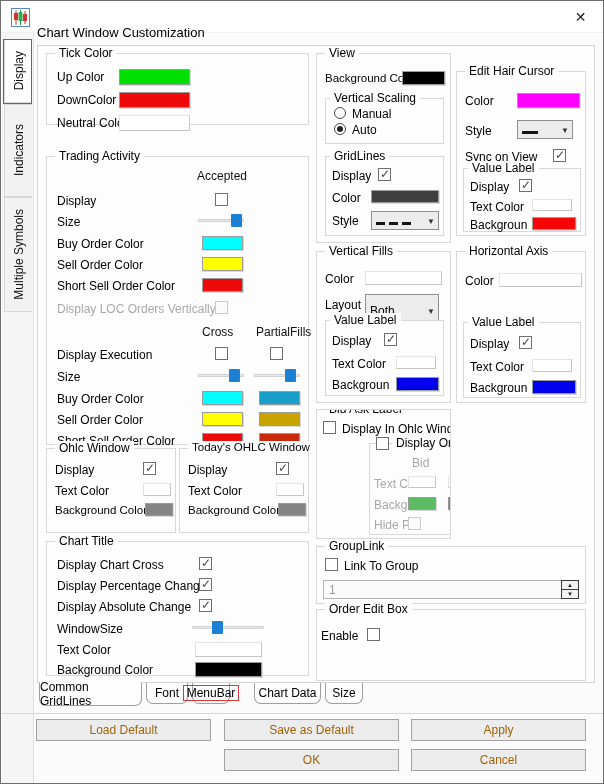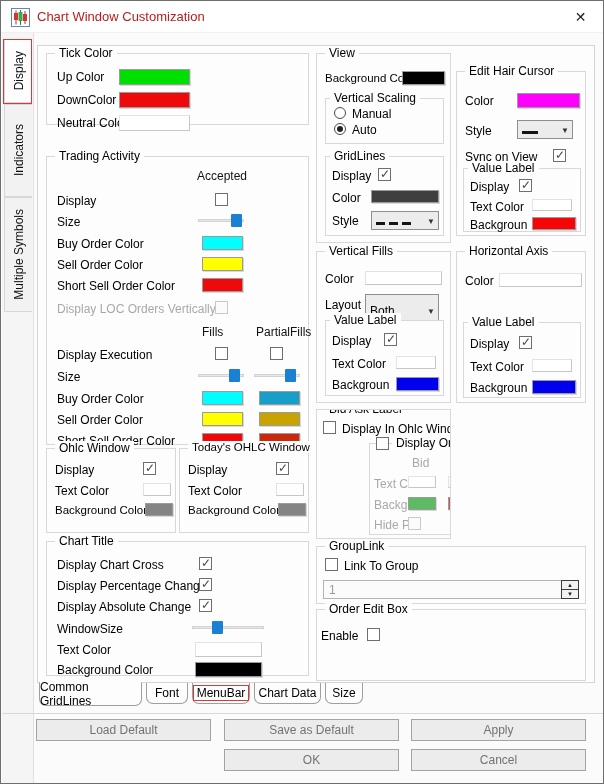--- a/index.html
+++ b/index.html
@@ -2,21 +2,21 @@
 <html><head>
 <meta charset="utf-8">
 <style>
   * { margin:0; padding:0; box-sizing:border-box; }
   html,body { width:604px; height:784px; }
   body { font-family:"Liberation Sans", sans-serif; font-size:12px; color:#000; }
   .dialog { position:relative; width:604px; height:784px; background:#fbfbfb; border:1px solid #6e6e6e; overflow:hidden; }
 
   
   .titlebar { position:absolute; left:0; top:0; width:100%; height:32px; background:#ffffff; border-bottom:1px solid #f0f0f0; }
-  .titlebar .app-title { position:absolute; left:36px; top:8px; font-size:13px; color:#b91c1c; }
+  .titlebar .app-title { position:absolute; left:36px; top:24px; font-size:13px; color:#000000; }
   .app-icon { position:absolute; left:10px; top:7px; width:19px; height:19px; }
   .close-btn { position:absolute; right:0; top:0; width:45px; height:31px; display:flex; align-items:center; justify-content:center; font-size:14px; color:#222; cursor:default; }
 
   
   .sidebar { position:absolute; left:1px; top:32px; width:32px; height:751px; background:#f5f5f5; border-right:1px solid #e0e0e0; }
   .vtab { position:absolute; left:2px; width:28px; background:#f2f2f2; border:1px solid #d7d7d7; border-right:none;
           display:flex; align-items:center; justify-content:center; }
   .vtab span { writing-mode:vertical-rl; transform:rotate(180deg); font-size:12px; color:#111; white-space:nowrap; }
   .vtab.active { background:#fdfdfd; }
   .annotation-box { position:absolute; border:1px solid #d23b3b; pointer-events:none; }
@@ -59,21 +59,21 @@
   .spin-btns .dn { bottom:0; }
 
   
   .btab { position:absolute; background:#fdfdfd; border:1px solid #9f9f9f; border-top:none; border-radius:0 0 7px 7px;
           display:flex; align-items:center; justify-content:center; font-size:12px; }
   .btab.active { border-top:1px solid #fdfdfd; margin-top:-1px; }
   .menubar-label { border:1px solid #d23b3b; padding:0 3px; }
 
   
   .sep { position:absolute; left:1px; top:712px; width:602px; border-top:1px solid #d8d8d8; }
-  .btn { position:absolute; height:22px; background:#ececec; border:1px solid #a3a3a3; display:flex; align-items:center; justify-content:center; font-size:12px; color:#737373; }
+  .btn { position:absolute; height:22px; background:#ececec; border:1px solid #a3a3a3; display:flex; align-items:center; justify-content:center; font-size:12px; color:#a16207; }
 
   .hdr { position:absolute; font-size:12px; color:#111; white-space:nowrap; }
   .hdr.dis { color:#a8a8a8; }
   .clip { overflow:hidden; }
 </style>
 </head>
 <body>
 
 <div class="dialog">
 
@@ -148,21 +148,21 @@
       </div>
 
     <span class="lbl" style="left:10px;top:122px;">Short Sell Order Color</span>
     <div class="swpos" style="left:155px;top:121px;width:41px;height:14px;">
         <div class="sw" style="background-color:#ee0a0a"></div>
       </div>
 
     <span class="lbl dis" style="left:10px;top:145px;">Display LOC Orders Vertically</span>
     <span class="cb dis" style="left:168px;top:144px;"></span>
 
-    <span class="hdr" style="left:155px;top:168px;">Fills</span>
+    <span class="hdr" style="left:155px;top:168px;">Cross</span>
     <span class="hdr" style="left:209px;top:168px;">PartialFills</span>
 
     <span class="lbl" style="left:10px;top:191px;">Display Execution</span>
     <span class="cb" style="left:168px;top:190px;"></span>
     <span class="cb" style="left:223px;top:190px;"></span>
 
     <span class="lbl" style="left:10px;top:213px;">Size</span>
     <div class="slider" style="left:151px;top:212px;width:46px;">
         <div class="track"></div>
         <div class="thumb" style="left:31px;"></div>
@@ -400,21 +400,21 @@
     <span class="lbl" style="left:4px;top:19px;">Enable</span>
     <span class="cb" style="left:50px;top:18px;"></span>
   </div>
 
   <div class="btab active" style="left:38px;top:682px;width:103px;height:24px;">
     <span>Common GridLines</span>
   </div>
   <div class="btab" style="left:145px;top:682px;width:42px;height:21px;">
     <span>Font</span>
   </div>
-  <div class="btab" style="left:191px;top:682px;width:58px;height:21px;">
+  <div class="btab" style="left:191px;top:682px;width:38px;height:21px;">
     <span class="menubar-label">MenuBar</span>
   </div>
   <div class="btab" style="left:253px;top:682px;width:67px;height:21px;">
     <span>Chart Data</span>
   </div>
   <div class="btab" style="left:324px;top:682px;width:38px;height:21px;">
     <span>Size</span>
   </div>
 
   <div class="sep"></div>

